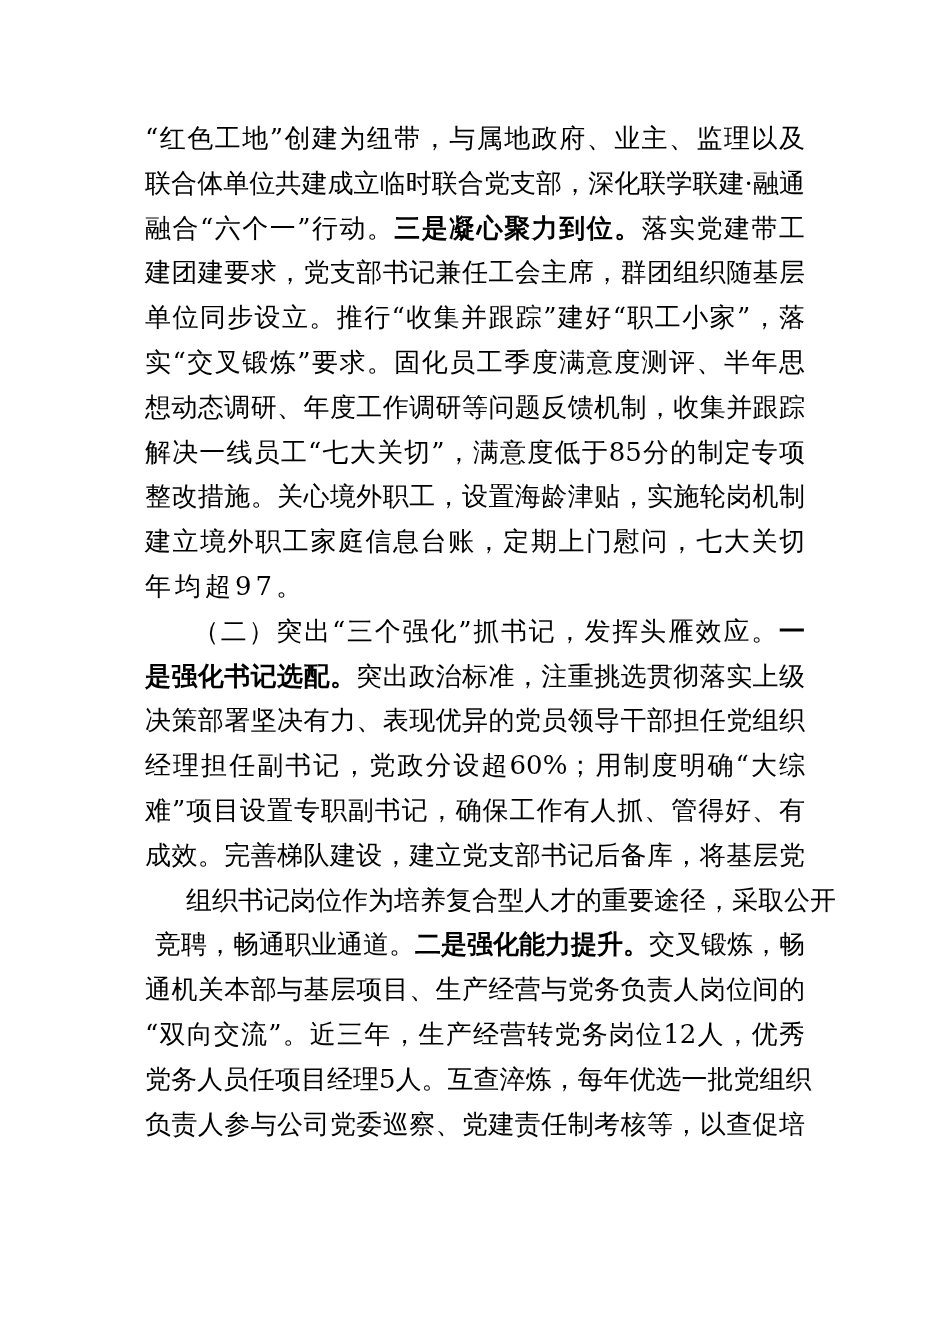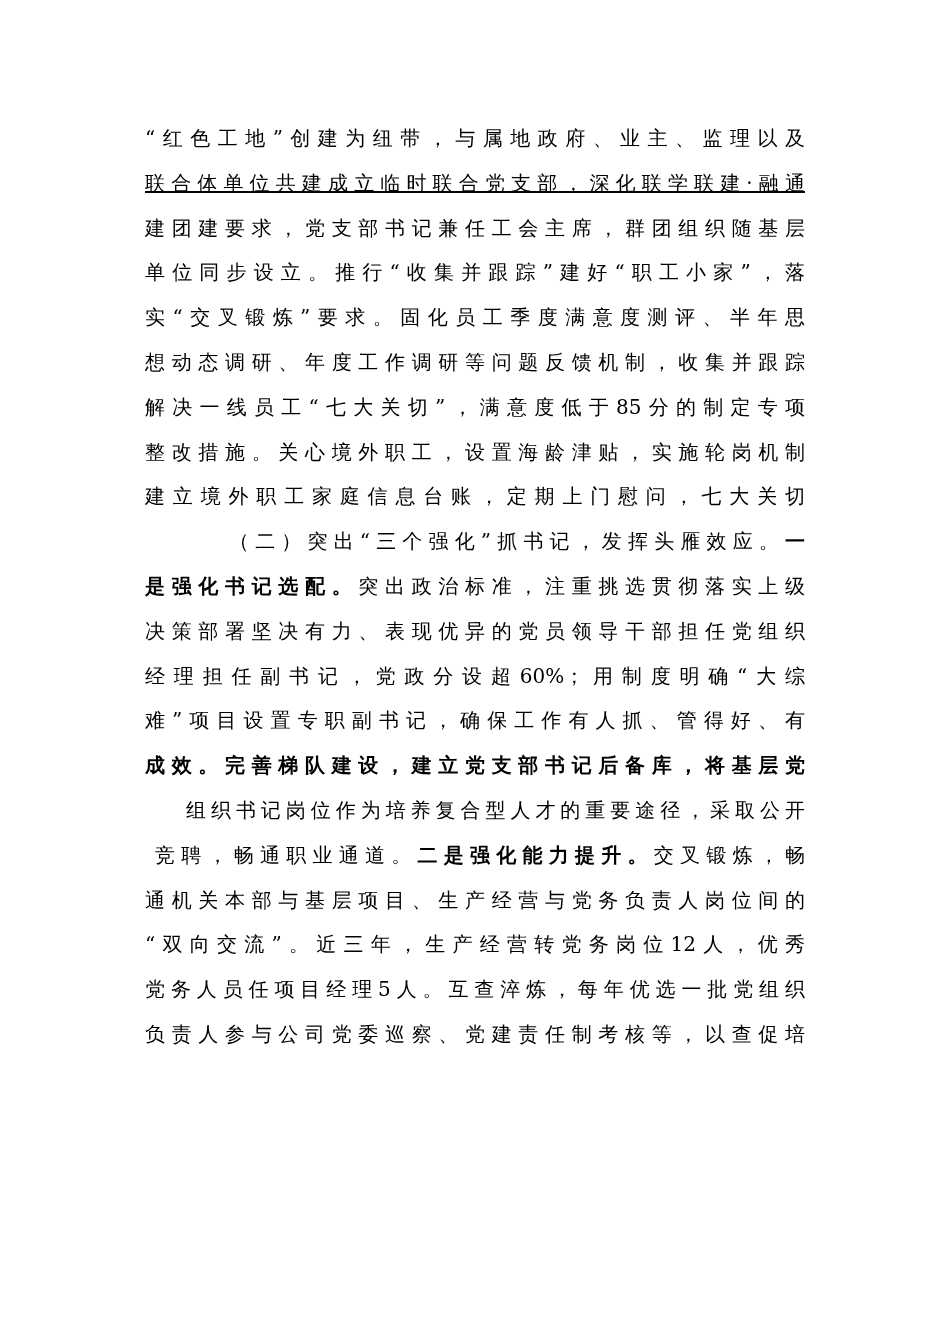--- a/index.html
+++ b/index.html
@@ -17,52 +17,54 @@
   }
   .page {
     position: absolute;
     left: 145px;
     top: 116px;
     width: 660px;
   }
   .line {
     height: 44.8px;
     line-height: 44.8px;
-    font-size: 20px;
+    font-size: 26px;
     white-space: nowrap;
     text-align: justify;
     text-align-last: justify;
     letter-spacing: 0;
   }
   .line.last {
     text-align-last: left;
     letter-spacing: 4px;
   }
   .line.indent {
     padding-left: 48px;
   }
   .b {
     font-weight: bold;
   }
   .heading-font {
     font-family: "DejaVu Serif", "Liberation Serif", serif;
-    margin-left: 36px;
   }
 </style>
 </head>
 <body>
 
 <div class="page">
 
   <div class="paragraph">
     <div class="line" style="letter-spacing: 0px;">
       <span>“红色工地”创建为纽带，与属地政府、业主、监理以及</span>
     </div>
-    <div class="line" style="letter-spacing: 0px; text-decoration: underline;">
+    <div class="line" style="letter-spacing: 0px;">
       <span>联合体单位共建成立临时联合党支部，深化联学联建·融通</span>
+    </div>
+    <div class="line" style="letter-spacing: 0px;">
+      <span>融合“六个一”行动。</span><span class="b">三是凝心聚力到位。</span><span>落实党建带工</span>
     </div>
     <div class="line" style="letter-spacing: 0px;">
       <span>建团建要求，党支部书记兼任工会主席，群团组织随基层</span>
     </div>
     <div class="line" style="letter-spacing: 0px;">
       <span>单位同步设立。推行“收集并跟踪”建好“职工小家”，落</span>
     </div>
     <div class="line" style="letter-spacing: 0px;">
       <span>实“交叉锻炼”要求。固化员工季度满意度测评、半年思</span>
     </div>
@@ -71,39 +73,42 @@
     </div>
     <div class="line" style="letter-spacing: 0px;">
       <span>解决一线员工“七大关切”，满意度低于85分的制定专项</span>
     </div>
     <div class="line" style="letter-spacing: 0px;">
       <span>整改措施。关心境外职工，设置海龄津贴，实施轮岗机制</span>
     </div>
     <div class="line" style="letter-spacing: 0px;">
       <span>建立境外职工家庭信息台账，定期上门慰问，七大关切</span>
     </div>
+    <div class="line last">
+      <span>年均超97。</span>
+    </div>
   </div>
 
   <div class="paragraph">
     <div class="line indent" style="letter-spacing: 0px;">
       <span class="heading-font">（二）突出“三个强化”抓书记，发挥头雁效应。</span><span class="b">一</span>
     </div>
     <div class="line" style="letter-spacing: 0px;">
       <span class="b">是强化书记选配。</span><span>突出政治标准，注重挑选贯彻落实上级</span>
     </div>
     <div class="line" style="letter-spacing: 0px;">
       <span>决策部署坚决有力、表现优异的党员领导干部担任党组织</span>
     </div>
     <div class="line" style="letter-spacing: 0px;">
       <span>经理担任副书记，党政分设超60%；用制度明确“大综</span>
     </div>
     <div class="line" style="letter-spacing: 0px;">
       <span>难”项目设置专职副书记，确保工作有人抓、管得好、有</span>
     </div>
-    <div class="line" style="letter-spacing: 0px; font-weight: bold;">
+    <div class="line" style="letter-spacing: 0px;">
       <span>成效。完善梯队建设，建立党支部书记后备库，将基层党</span>
     </div>
     <div class="line" style="letter-spacing: 0px; margin-left: 41px;">
       <span>组织书记岗位作为培养复合型人才的重要途径，采取公开</span>
     </div>
     <div class="line" style="letter-spacing: 0px; margin-left: 10px;">
       <span>竞聘，畅通职业通道。</span><span class="b">二是强化能力提升。</span><span>交叉锻炼，畅</span>
     </div>
     <div class="line" style="letter-spacing: 0px;">
       <span>通机关本部与基层项目、生产经营与党务负责人岗位间的</span>

